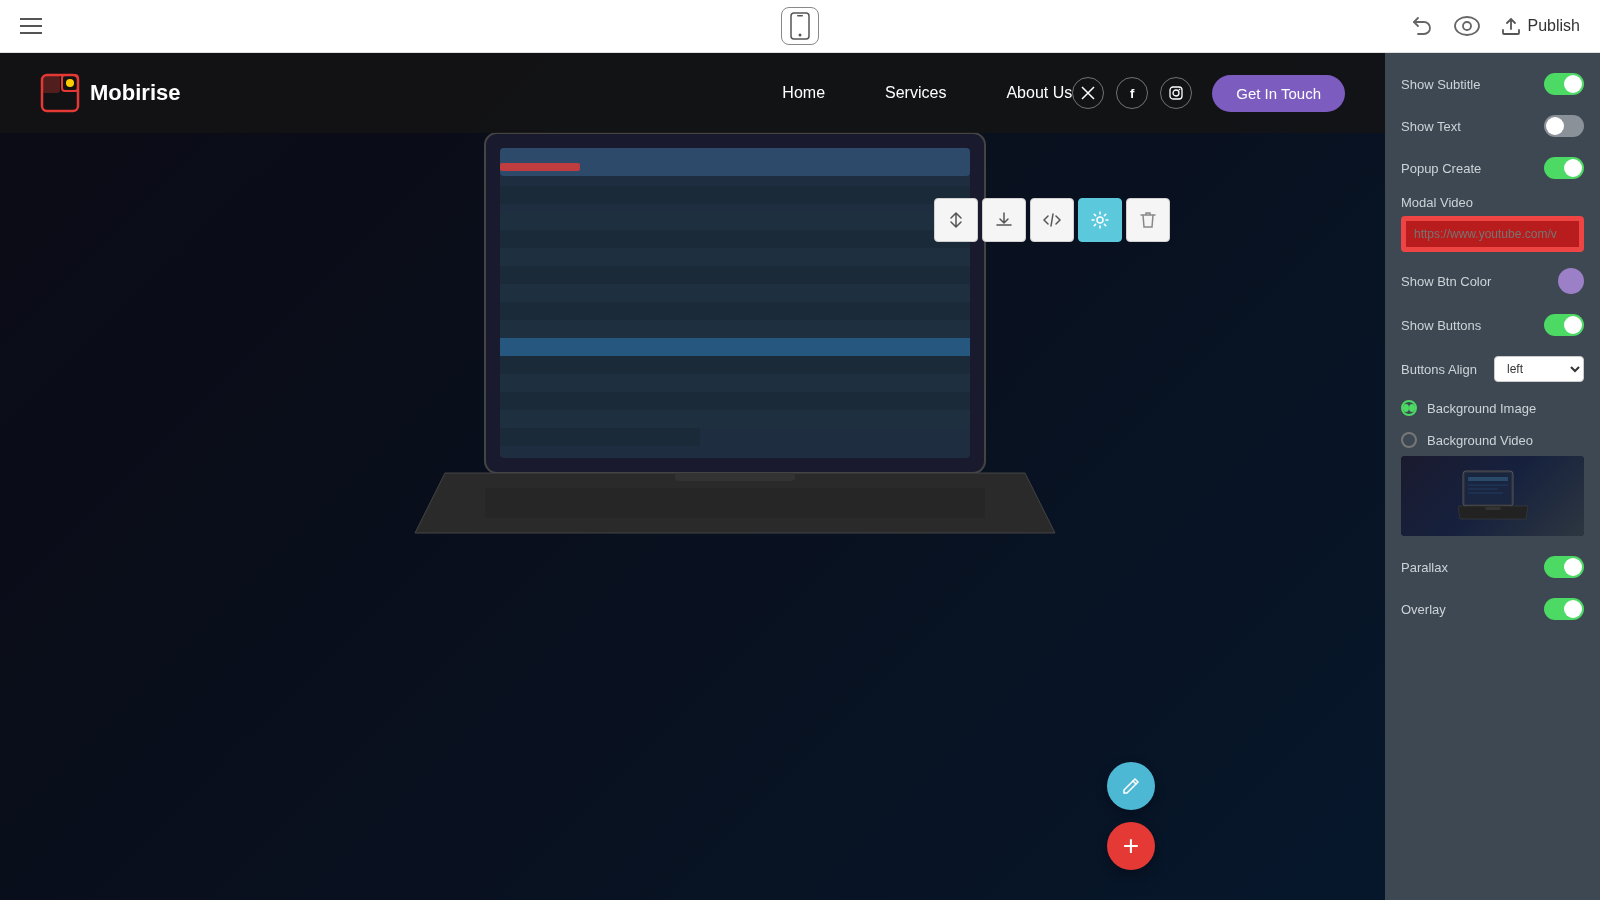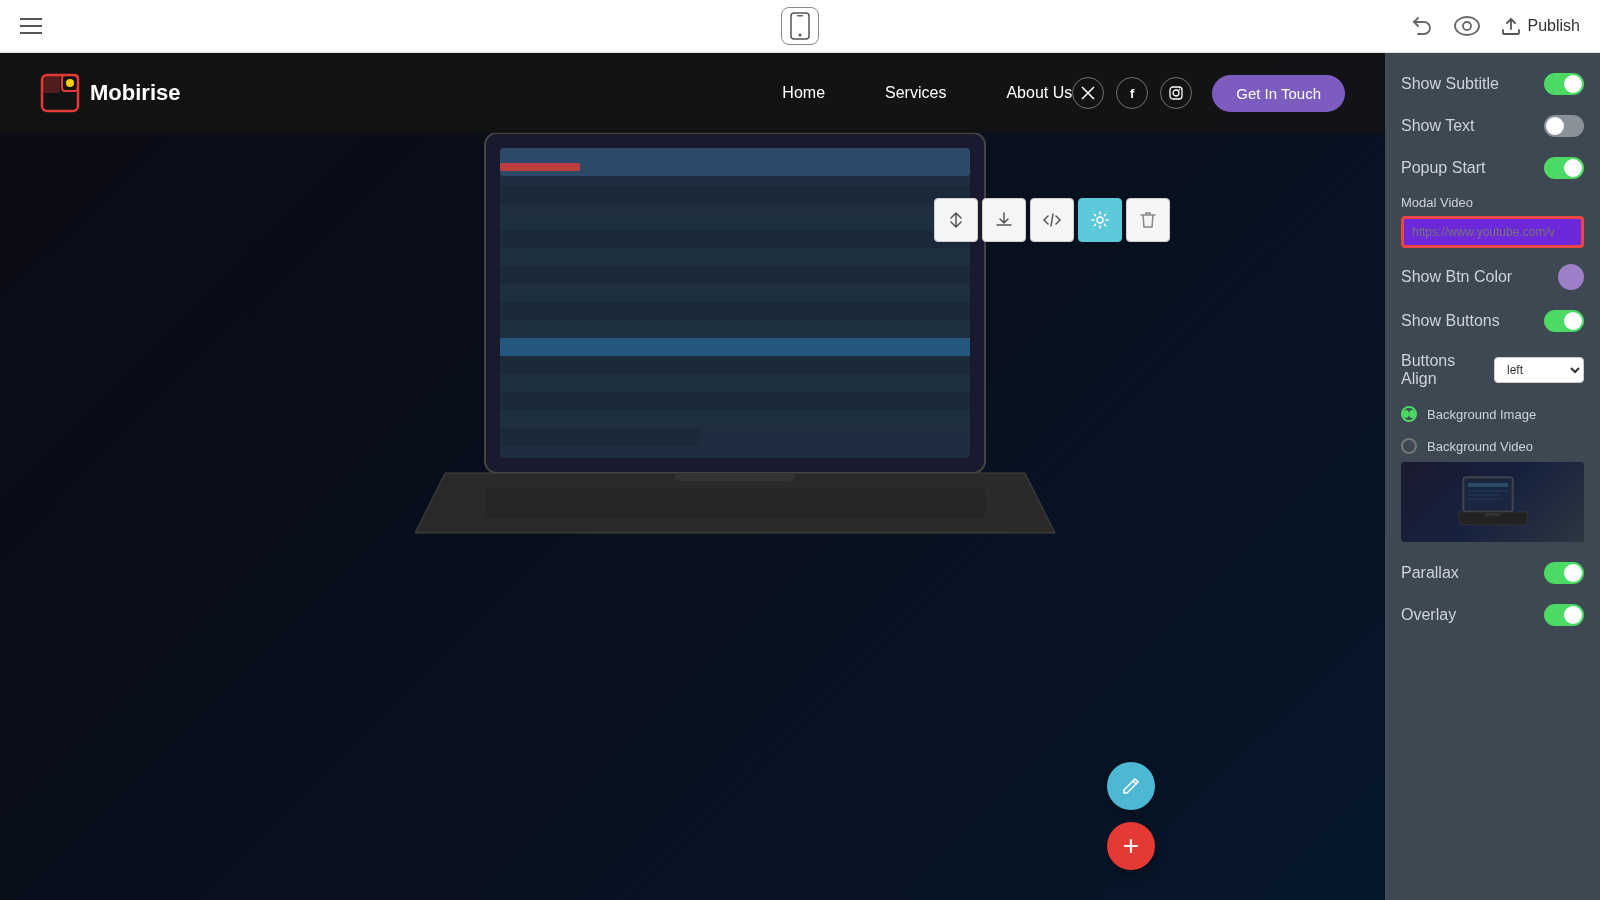--- a/index.html
+++ b/index.html
@@ -259,21 +259,21 @@
     
     .panel-row {
       display: flex;
       align-items: center;
       justify-content: space-between;
       padding: 10px 16px;
       min-height: 38px;
     }
     .panel-label {
       color: #cdd3d8;
-      font-size: 16px;
+      font-size: 13px;
     }
 
     
     .toggle {
       width: 40px;
       height: 22px;
       border-radius: 11px;
       position: relative;
       cursor: pointer;
       flex-shrink: 0;
@@ -297,22 +297,22 @@
     .panel-section {
       padding: 6px 16px;
     }
     .panel-section-label {
       color: #cdd3d8;
       font-size: 13px;
       margin-bottom: 6px;
     }
     .panel-input {
       width: 100%;
-      background: #6d28d9;
-      border: 3px solid #ef4444;
+      background: #b91c1c;
+      border: 5px solid #ef4444;
       border-radius: 4px;
       color: #cdd3d8;
       padding: 6px 8px;
       font-size: 12px;
       outline: none;
     }
 
     
     .color-circle {
       width: 26px;
@@ -595,21 +595,21 @@
         <span class="panel-label">Show Subtitle</span>
         <div class="toggle on"></div>
       </div>
 
       <div class="panel-row">
         <span class="panel-label">Show Text</span>
         <div class="toggle off"></div>
       </div>
 
       <div class="panel-row">
-        <span class="panel-label">Popup Start</span>
+        <span class="panel-label">Popup Create</span>
         <div class="toggle on"></div>
       </div>
 
       <div class="panel-section">
         <div class="panel-section-label">Modal Video</div>
         <input class="panel-input" type="text" placeholder="https://www.youtube.com/v" style="">
       </div>
 
       <div class="panel-row">
         <span class="panel-label">Show Btn Color</span>

